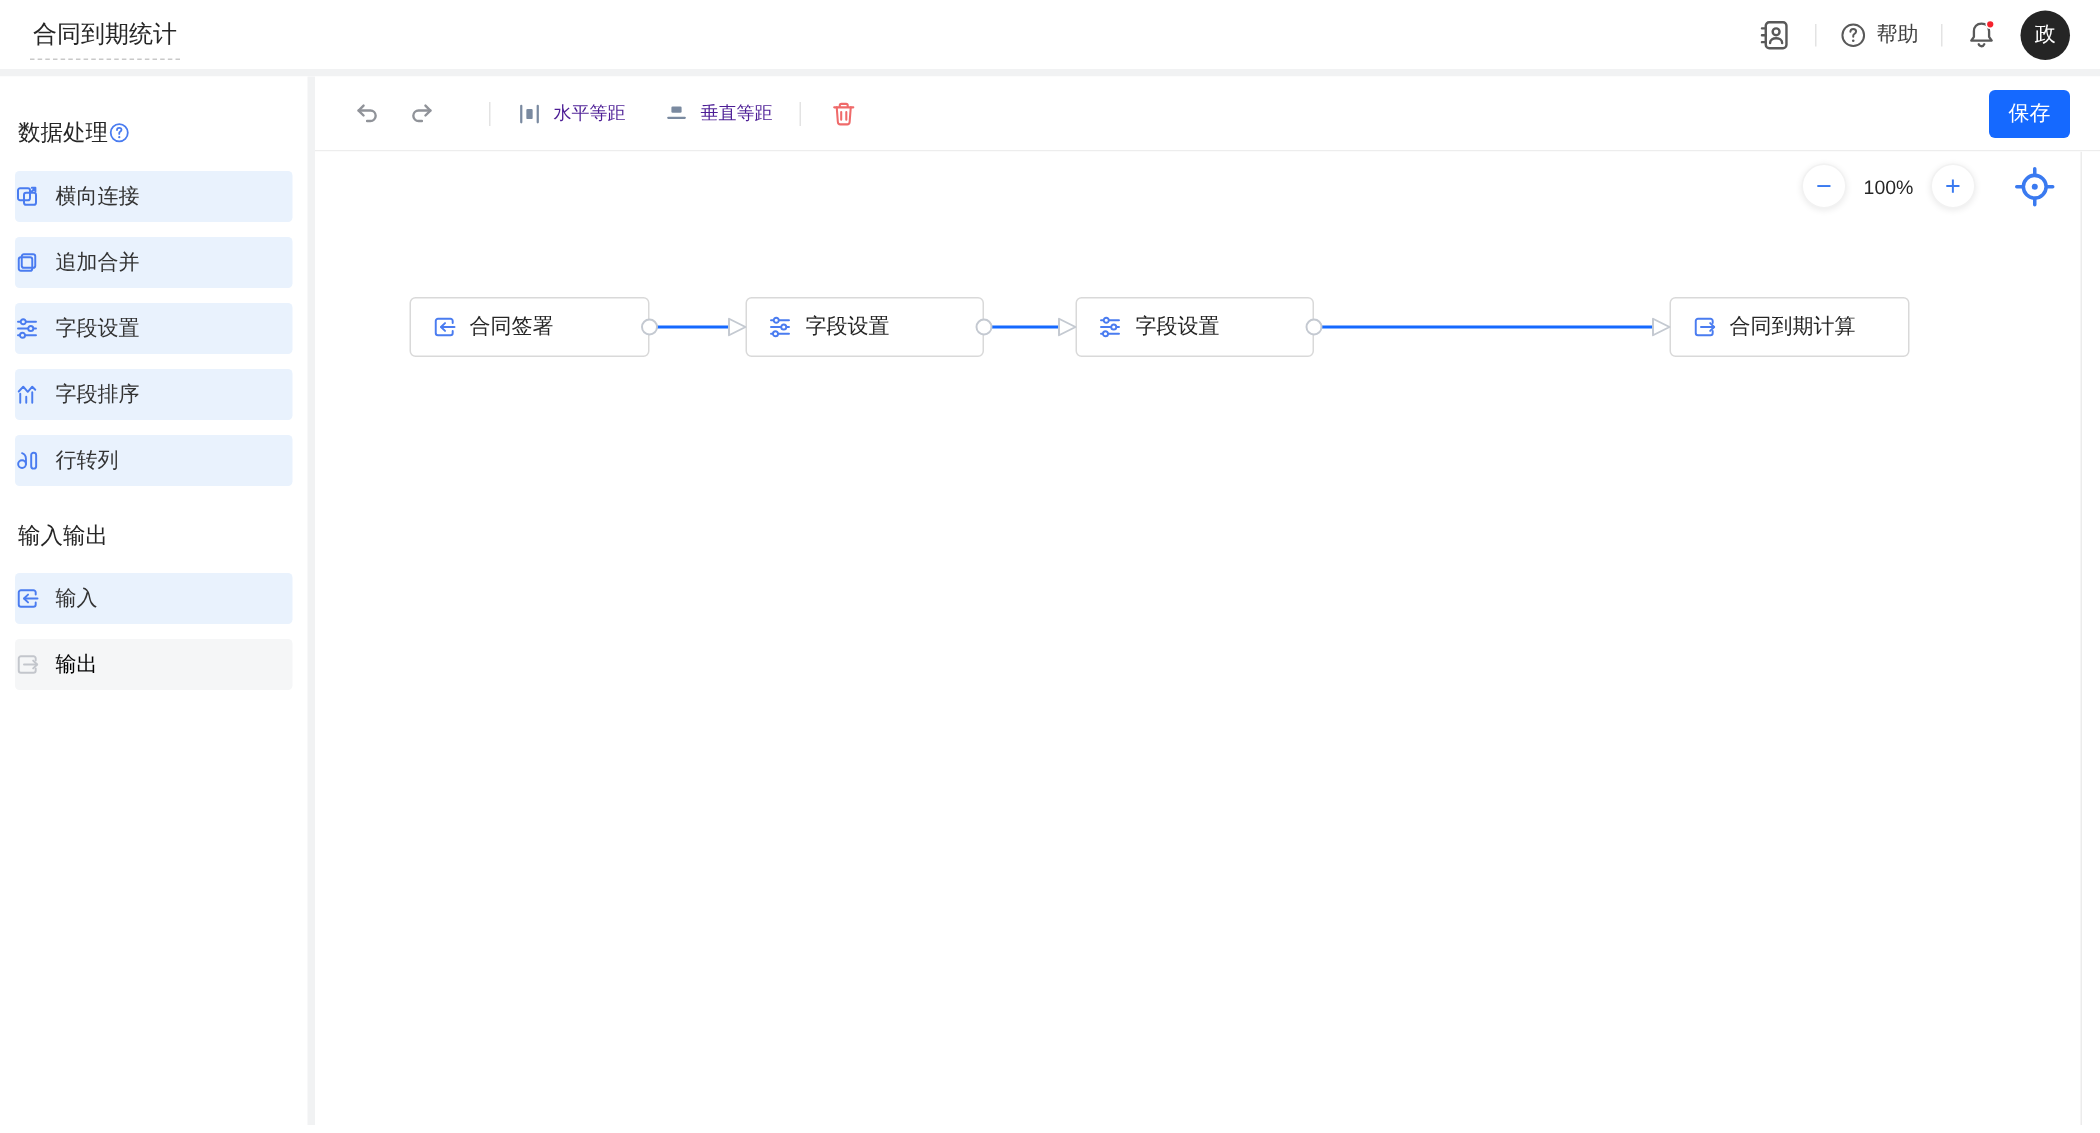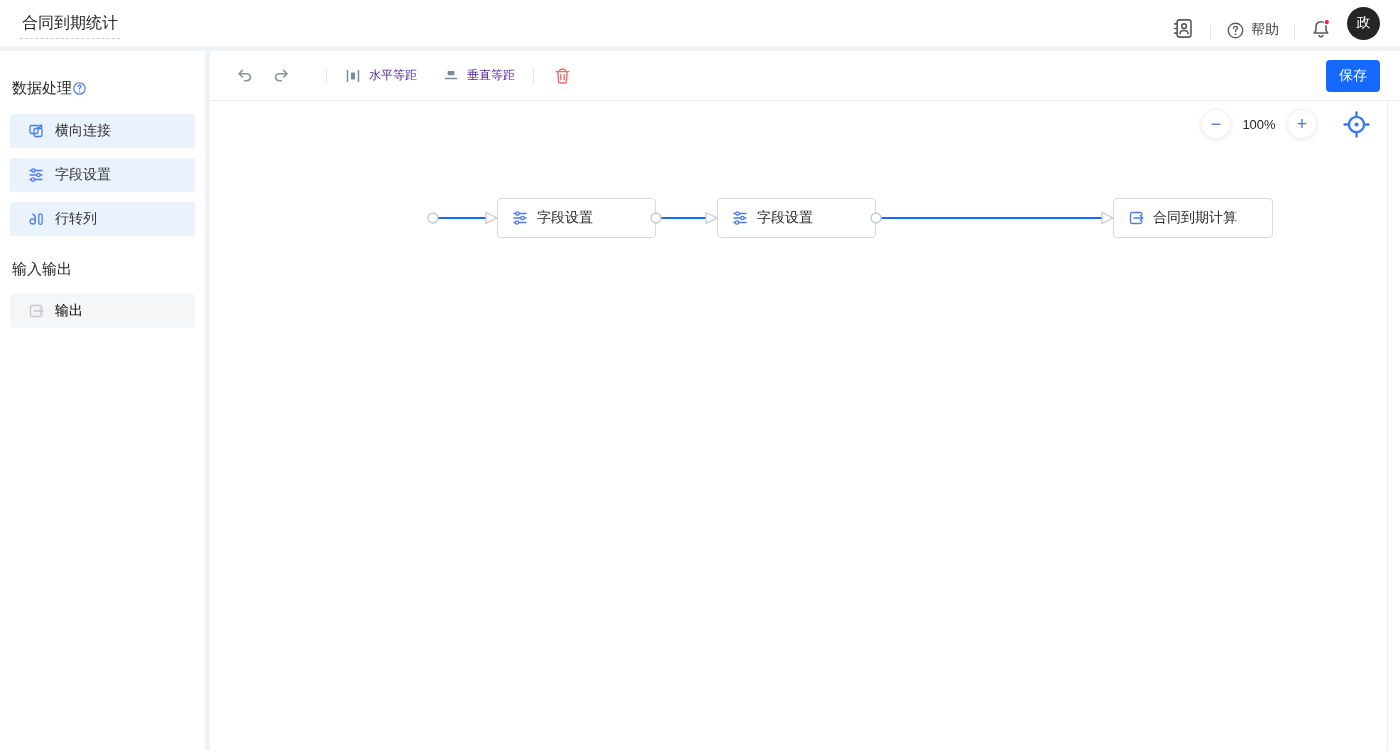--- a/index.html
+++ b/index.html
@@ -5,35 +5,35 @@
   * { margin:0; padding:0; box-sizing:border-box; }
   html,body { width:1400px; height:755px; overflow:hidden;
     font-family:"Liberation Sans","DejaVu Sans",sans-serif; background:#fff; color:#262626; }
 
   
   .header { height:51px; display:flex; align-items:center; justify-content:space-between;
     padding:0 20px; background:#fff; border-bottom:5px solid #f1f2f3; }
   .title-wrap { display:inline-block; }
   .page-title { font-size:16px; color:#262626; padding:0 2px 7px 2px;
     border-bottom:1px dashed #c9c9c9; cursor:text; }
-  .header-right { display:flex; align-items:flex-end; gap:15px; }
+  .header-right { display:flex; align-items:center; gap:15px; }
   .h-icon { display:flex; align-items:center; color:#595959; cursor:pointer; }
   .h-divider { width:1px; height:15px; background:#e3e3e3; }
   .help-group { display:flex; align-items:center; gap:6px; font-size:14px; color:#404040; cursor:pointer; }
   .bell-wrap { position:relative; display:flex; }
   .avatar { width:33px; height:33px; border-radius:50%; background:#252525; color:#fff;
     font-size:14px; display:flex; align-items:center; justify-content:center; cursor:pointer; }
 
   
   .main { display:flex; height:699px; }
   .sidebar { width:210px; background:#fff; border-right:5px solid #f1f2f3;
     padding:0 10px; flex-shrink:0; }
   .section-title { display:flex; align-items:center; gap:0; font-size:15px; font-weight:500;
     color:#262626; margin:28px 2px 16px 2px; }
-  .side-item { height:34px; display:flex; align-items:center; gap:11px; padding-left:18px;
+  .side-item { height:34px; display:flex; align-items:center; gap:11px; 
     background:#e9f2fd; border-radius:3px; margin-bottom:10px; font-size:14px; color:#333;
     cursor:pointer; }
   .side-item .s-ico { display:flex; color:#4a7cf0; }
   .side-item.disabled { background:#f5f6f7; color:#000000; cursor:default;font-family:Liberation Serif, serif; }
   .side-item.disabled .s-ico { color:#c3c6cc; }
   .io-title { margin-top:24px; margin-bottom:15px; }
 
   
   .canvas-col { flex:1; display:flex; flex-direction:column; position:relative; }
   .canvas-toolbar { height:50px; display:flex; align-items:center; padding-left:26px;
@@ -131,51 +131,79 @@
       <span class="s-ico">
         <svg width="16" height="16" viewBox="0 0 16 16" fill="none" stroke="currentColor" stroke-width="1.3" stroke-linecap="round" stroke-linejoin="round">
           <rect x="2" y="2.5" width="8" height="8" rx="1.4"></rect>
           <rect x="6" y="5.5" width="8" height="8" rx="1.4"></rect>
           <path d="M13.6 2.2 l-2.6 2.6 M11.2 2.2 h2.4 v2.4"></path>
         </svg>
       </span>
       <span>横向连接</span>
     </div>
 
+    <div class="side-item">
+      <span class="s-ico">
+        <svg width="16" height="16" viewBox="0 0 16 16" fill="none" stroke="currentColor" stroke-width="1.3" stroke-linejoin="round">
+          <rect x="4.5" y="2.5" width="9" height="9" rx="1.4"></rect>
+          <rect x="2.5" y="4.5" width="9" height="9" rx="1.4"></rect>
+        </svg>
+      </span>
+      <span>追加合并</span>
+    </div>
 
 
 
     <div class="side-item">
       <span class="s-ico">
         <svg width="16" height="16" viewBox="0 0 16 16" fill="none" stroke="currentColor" stroke-width="1.3" stroke-linecap="round">
           <path d="M2 3.5 h12 M2 8 h12 M2 12.5 h12"></path>
           <circle cx="5.5" cy="3.5" r="1.7" fill="#e9f2fd"></circle>
           <circle cx="10.5" cy="8" r="1.7" fill="#e9f2fd"></circle>
           <circle cx="5" cy="12.5" r="1.7" fill="#e9f2fd"></circle>
         </svg>
       </span>
       <span>字段设置</span>
     </div>
 
+    <div class="side-item">
+      <span class="s-ico">
+        <svg width="16" height="16" viewBox="0 0 16 16" fill="none" stroke="currentColor" stroke-width="1.3" stroke-linecap="round" stroke-linejoin="round">
+          <path d="M3.5 13.5 V7.5 M7.5 13.5 V9.5 M11.5 13.5 V6.5"></path>
+          <path d="M2.5 6 L5.5 2.8 L8.5 6.2 L11.5 2.8 L13.5 4.8"></path>
+        </svg>
+      </span>
+      <span>字段排序</span>
+    </div>
 
     <div class="side-item">
       <span class="s-ico">
         <svg width="16" height="16" viewBox="0 0 16 16" fill="none" stroke="currentColor" stroke-width="1.3" stroke-linecap="round">
           <circle cx="4.7" cy="10.4" r="2.6"></circle>
           <path d="M7.3 10.4 V7 c0-2-1-3.4-2.6-3.9"></path>
           <rect x="10.8" y="2.8" width="3.3" height="10.6" rx="1.6"></rect>
         </svg>
       </span>
       <span>行转列</span>
     </div>
 
     <div class="section-title io-title">
       <span>输入输出</span>
     </div>
 
+    <div class="side-item">
+      <span class="s-ico">
+        <svg width="16" height="16" viewBox="0 0 16 16" fill="none" stroke="currentColor" stroke-width="1.3" stroke-linecap="round" stroke-linejoin="round">
+          <path d="M13.8 5.3 V4 c0-.8-.7-1.5-1.5-1.5 h-8.3 c-.8 0-1.5.7-1.5 1.5 v8 c0 .8.7 1.5 1.5 1.5 h8.3 c.8 0 1.5-.7 1.5-1.5 v-1.3"></path>
+          <path d="M15 8 H6.2"></path>
+          <path d="M8.7 5.4 L6 8 l2.7 2.6"></path>
+        </svg>
+      </span>
+      <span>输入</span>
+    </div>
 
     <div class="side-item disabled">
       <span class="s-ico">
         <svg width="16" height="16" viewBox="0 0 16 16" fill="none" stroke="currentColor" stroke-width="1.3" stroke-linecap="round" stroke-linejoin="round">
           <path d="M13.8 5.3 V4 c0-.8-.7-1.5-1.5-1.5 h-8.3 c-.8 0-1.5.7-1.5 1.5 v8 c0 .8.7 1.5 1.5 1.5 h8.3 c.8 0 1.5-.7 1.5-1.5 v-1.3"></path>
           <path d="M6 8 h8.6"></path>
           <path d="M12.1 5.4 L14.8 8 l-2.7 2.6"></path>
         </svg>
       </span>
       <span>输出</span>
@@ -250,20 +278,30 @@
           <line x1="451" y1="117" x2="497" y2="117" stroke="#1569ff" stroke-width="2"></line>
           <polygon points="496,111.5 507,117 496,122.5" fill="#ffffff" stroke="#c4c9d1" stroke-width="1.3"></polygon>
           <circle cx="446" cy="117" r="5" fill="#ffffff" stroke="#c4c9d1" stroke-width="1.3"></circle>
 
           <line x1="671" y1="117" x2="893" y2="117" stroke="#1569ff" stroke-width="2"></line>
           <polygon points="892,111.5 903,117 892,122.5" fill="#ffffff" stroke="#c4c9d1" stroke-width="1.3"></polygon>
           <circle cx="666" cy="117" r="5" fill="#ffffff" stroke="#c4c9d1" stroke-width="1.3"></circle>
         </g>
       </svg>
 
+      <div class="node" style="left:63px; top:97px; width:160px;">
+        <span class="n-ico">
+          <svg width="16" height="16" viewBox="0 0 16 16" fill="none" stroke="currentColor" stroke-width="1.3" stroke-linecap="round" stroke-linejoin="round">
+            <path d="M13.8 5.3 V4 c0-.8-.7-1.5-1.5-1.5 h-8.3 c-.8 0-1.5.7-1.5 1.5 v8 c0 .8.7 1.5 1.5 1.5 h8.3 c.8 0 1.5-.7 1.5-1.5 v-1.3"></path>
+            <path d="M15 8 H6.2"></path>
+            <path d="M8.7 5.4 L6 8 l2.7 2.6"></path>
+          </svg>
+        </span>
+        <span>合同签署</span>
+      </div>
 
       <div class="node" style="left:287px; top:97px; width:159px;">
         <span class="n-ico">
           <svg width="16" height="16" viewBox="0 0 16 16" fill="none" stroke="currentColor" stroke-width="1.3" stroke-linecap="round">
             <path d="M2 3.5 h12 M2 8 h12 M2 12.5 h12"></path>
             <circle cx="5.5" cy="3.5" r="1.7" fill="#ffffff"></circle>
             <circle cx="10.5" cy="8" r="1.7" fill="#ffffff"></circle>
             <circle cx="5" cy="12.5" r="1.7" fill="#ffffff"></circle>
           </svg>
         </span>

